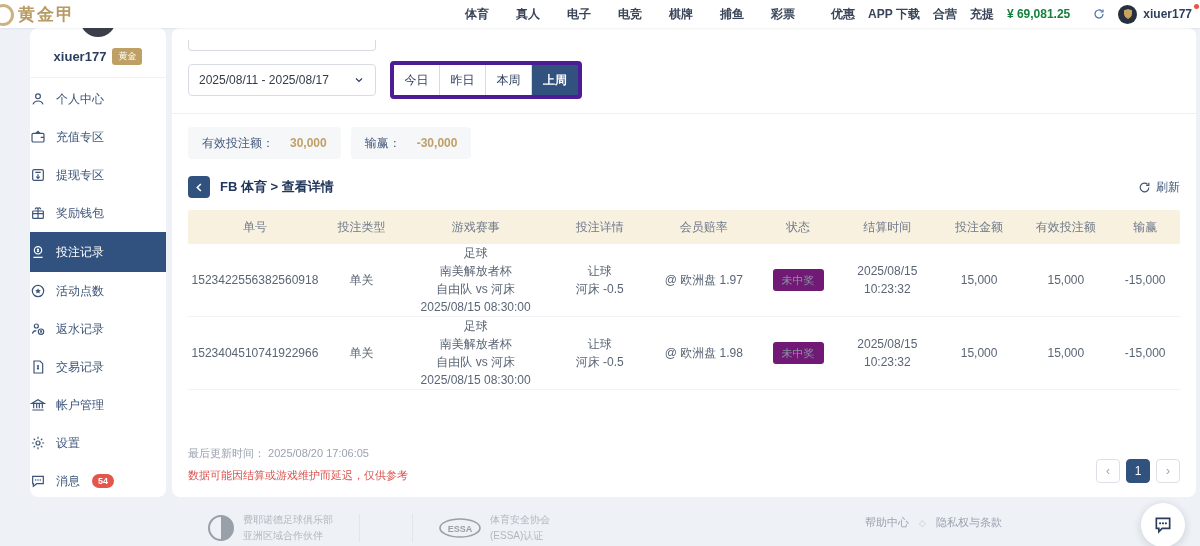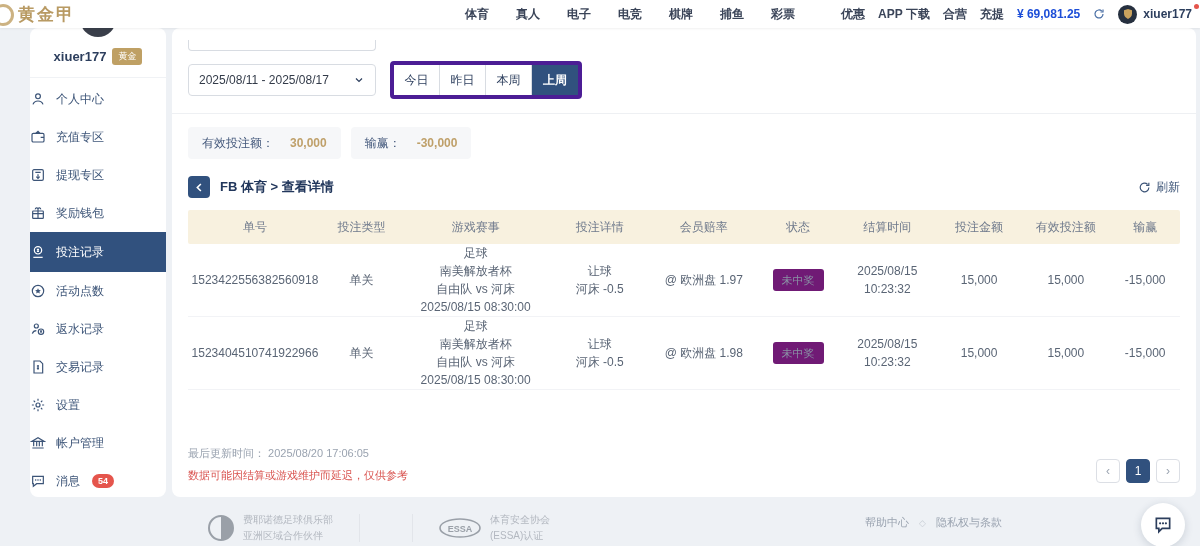--- a/index.html
+++ b/index.html
@@ -12,21 +12,21 @@
     box-shadow:0 1px 2px rgba(0,0,0,.06); z-index:10; }
   .logo { position:absolute; left:6px; top:3px; font-size:17px; font-weight:bold; color:#b89a63;
     letter-spacing:2px; display:flex; align-items:center; }
   .logo-emblem { position:absolute; left:-14px; top:1px; width:22px; height:22px; border:3px solid #c6aa74;
     border-radius:50%; opacity:.9; }
   .logo-text { margin-left:12px; }
   .main-nav { position:absolute; left:465px; top:0; height:28px; display:flex; align-items:center; gap:27px; }
   .main-nav span { font-size:12px; font-weight:bold; color:#3a4458; cursor:pointer; white-space:nowrap; }
   .hdr-right { position:absolute; right:8px; top:0; height:28px; display:flex; align-items:center; gap:13px; }
   .hdr-link { font-size:12px; font-weight:bold; color:#3a4458; cursor:pointer; white-space:nowrap; }
-  .balance { display:flex; align-items:center; gap:13px; font-size:12px; font-weight:bold; color:#1d4ed8; }
+  .balance { display:flex; align-items:center; gap:23px; font-size:12px; font-weight:bold; color:#15803d; }
   .balance svg { color:#4a6fa5; }
   .user-chip { display:flex; align-items:center; gap:6px; position:relative; cursor:pointer; }
   .avatar { width:19px; height:19px; border-radius:50%; background:#26303f; display:flex; align-items:center; justify-content:center; }
   .user-name { font-size:12px; font-weight:bold; color:#2c3e5d; position:relative; }
   .red-dot { position:absolute; top:-3px; right:-7px; width:5px; height:5px; background:#e5554c; border-radius:50%; }
 
   
   .sidebar { position:absolute; left:30px; top:28px; width:136px; height:469px; background:#fff;
     border-radius:8px; overflow:hidden; }
   .sb-user { position:relative; height:50px; display:flex; align-items:center; justify-content:center; gap:6px;
@@ -214,32 +214,32 @@
       </div>
       <div class="sb-item">
         <svg width="16" height="16" viewBox="0 0 24 24" fill="none" stroke="currentColor" stroke-width="1.8">
             <path d="M6 3h9l4 4v14H6z"></path>
             <path d="M12 9v7M10.3 10.5h3.2M10.3 14h3.2"></path>
           </svg>
         <span>交易记录</span>
       </div>
       <div class="sb-item">
         <svg width="16" height="16" viewBox="0 0 24 24" fill="none" stroke="currentColor" stroke-width="1.8">
-            <circle cx="12" cy="12" r="3"></circle>
-            <path d="M12 2.8v3M12 18.2v3M2.8 12h3M18.2 12h3M5.5 5.5l2.1 2.1M16.4 16.4l2.1 2.1M18.5 5.5l-2.1 2.1M7.6 16.4l-2.1 2.1"></path>
-          </svg>
-        <span>设置</span>
-      </div>
-      <div class="sb-item">
-        <svg width="16" height="16" viewBox="0 0 24 24" fill="none" stroke="currentColor" stroke-width="1.8">
             <path d="M3 9.5L12 4l9 5.5z"></path>
             <path d="M5.5 10v7M10 10v7M14 10v7M18.5 10v7"></path>
             <path d="M3.5 19.5h17"></path>
           </svg>
         <span>帐户管理</span>
+      </div>
+      <div class="sb-item">
+        <svg width="16" height="16" viewBox="0 0 24 24" fill="none" stroke="currentColor" stroke-width="1.8">
+            <circle cx="12" cy="12" r="3"></circle>
+            <path d="M12 2.8v3M12 18.2v3M2.8 12h3M18.2 12h3M5.5 5.5l2.1 2.1M16.4 16.4l2.1 2.1M18.5 5.5l-2.1 2.1M7.6 16.4l-2.1 2.1"></path>
+          </svg>
+        <span>设置</span>
       </div>
       <div class="sb-item">
         <svg width="16" height="16" viewBox="0 0 24 24" fill="none" stroke="currentColor" stroke-width="1.8">
             <path d="M4 5h16v11H10l-5 4v-4H4z"></path>
             <path d="M8.5 10.5h.01M12 10.5h.01M15.5 10.5h.01" stroke-linecap="round" stroke-width="2.4"></path>
           </svg>
         <span>消息</span>
         <span class="msg-badge">54</span>
       </div>
     </div>

